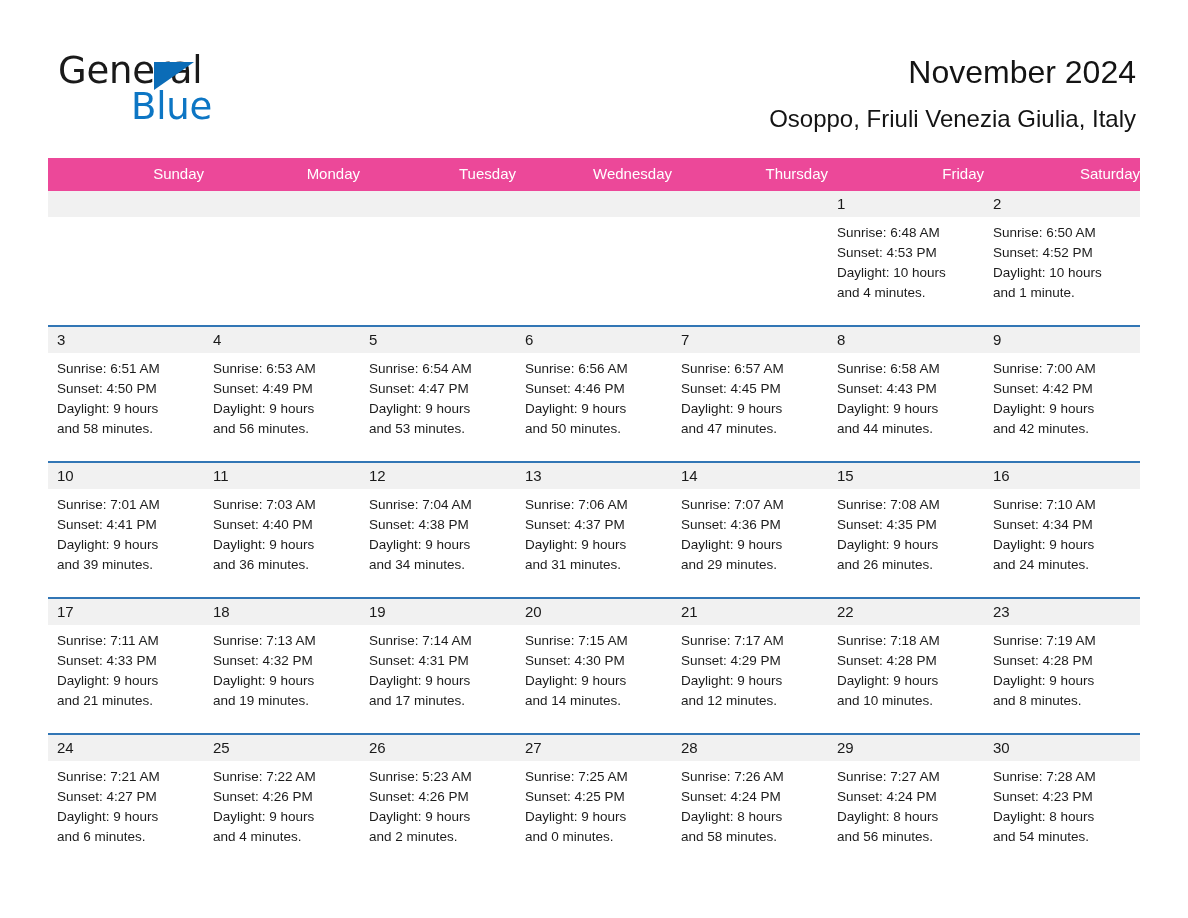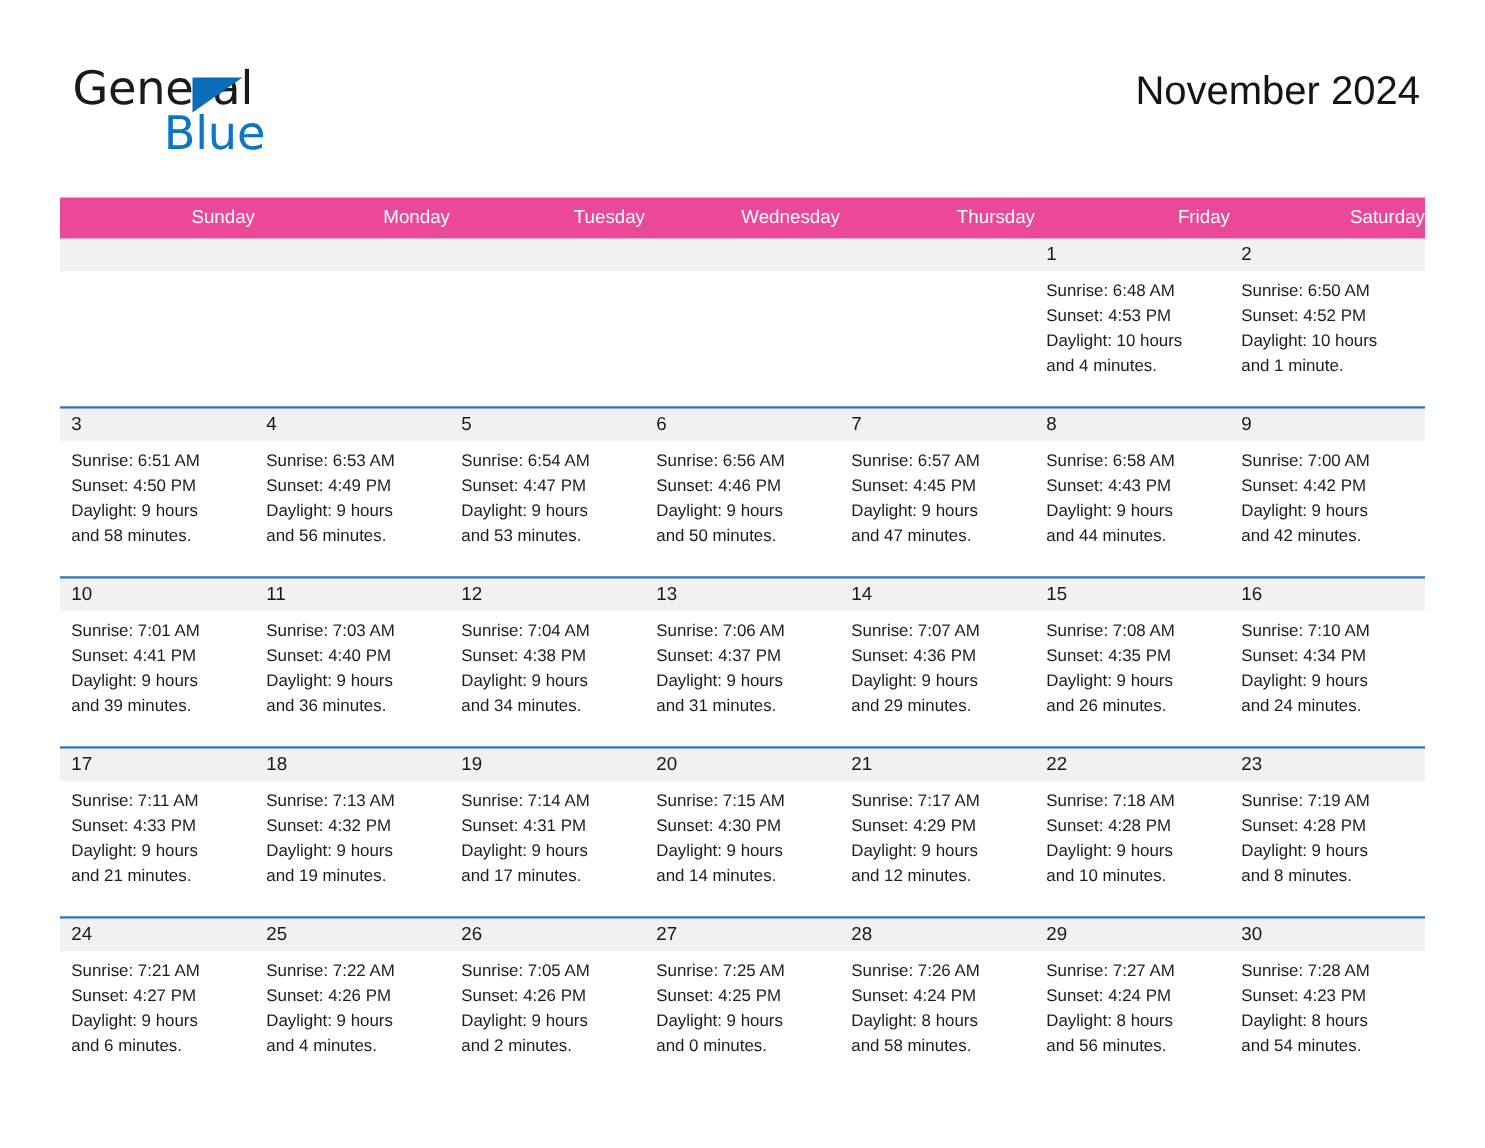--- a/index.html
+++ b/index.html
@@ -158,20 +158,21 @@
   <div class="masthead">
 
     <div class="brand">
       <span class="brand-line1">General</span>
       <span class="brand-tri"></span>
       <span class="brand-line2">Blue</span>
     </div>
 
     <div class="title-block">
       <div class="month-title">November 2024</div>
+      <div class="location-title">Osoppo, Friuli Venezia Giulia, Italy</div>
     </div>
 
   </div>
 
   <table class="calendar">
     <thead>
       <tr>
         <th>Sunday</th>
         <th>Monday</th>
         <th>Tuesday</th>
@@ -488,21 +489,21 @@
                 <div>Sunset: 4:26 PM</div>
                 <div>Daylight: 9 hours</div>
                 <div>and 4 minutes.</div>
               </div>
             </div>
           </td>
           <td>
             <div class="daycell">
               <div class="daynum-band">26</div>
               <div class="details">
-                <div>Sunrise: 7:05 AM</div>
+                <div>Sunrise: 5:23 AM</div>
                 <div>Sunset: 4:26 PM</div>
                 <div>Daylight: 9 hours</div>
                 <div>and 2 minutes.</div>
               </div>
             </div>
           </td>
           <td>
             <div class="daycell">
               <div class="daynum-band">27</div>
               <div class="details">

